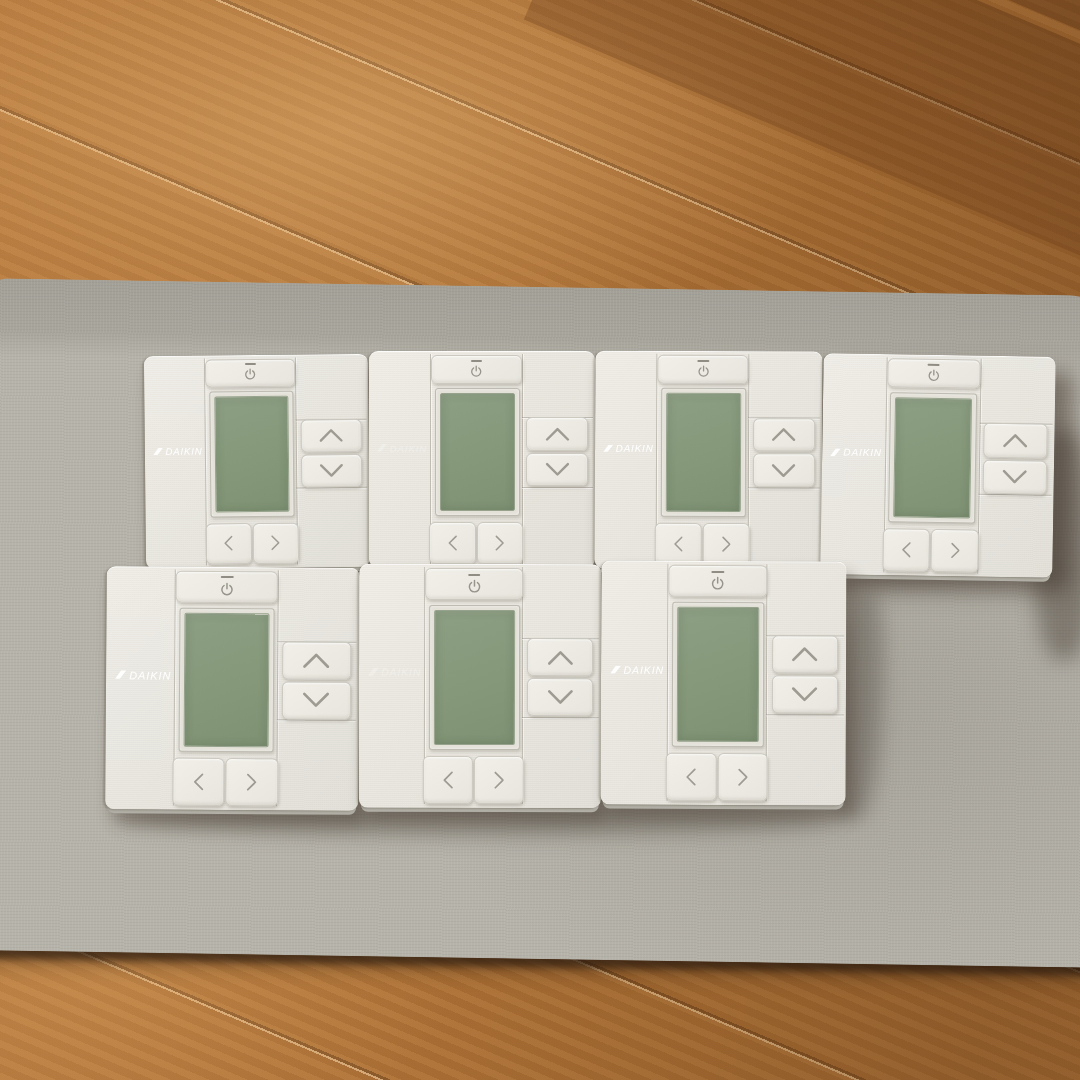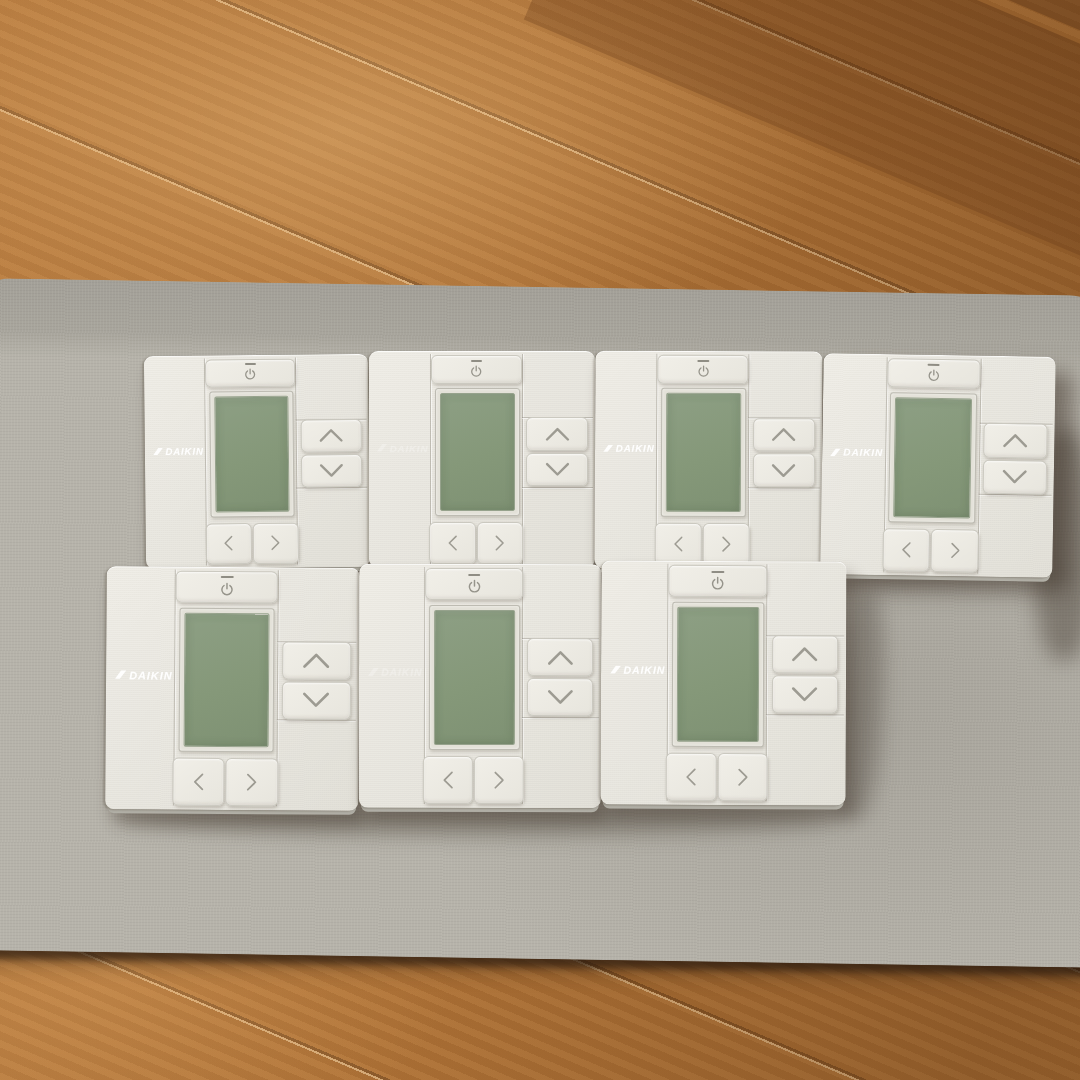--- a/index.html
+++ b/index.html
@@ -113,21 +113,21 @@
     box-shadow:inset 0 0 10px rgba(45,62,40,0.22), inset 0 2px 4px rgba(255,255,255,0.10);
   }
   .btn-left{left:26.6%;top:78.6%;width:20.6%;height:19.6%;}
   .btn-right{left:47.6%;top:78.6%;width:20.6%;height:19.6%;}
   .btn-up{left:69.6%;top:30.2%;width:27.2%;height:15.6%;}
   .btn-down{left:69.6%;top:46.6%;width:27.2%;height:15.6%;}
   .btn-up svg,.btn-down svg{width:42%;}
   .btn-left svg,.btn-right svg{height:40%;}
   .logo{
     position:absolute;left:3.6%;top:42%;display:flex;align-items:center;gap:0.25em;
-    color:rgba(255,255,255,0.92);font-weight:bold;font-style:italic;
+    color:rgba(255,255,255,0.92);font-weight:normal;font-style:italic;
     font-size:1em;letter-spacing:0.09em;
     text-shadow:0 0 1px rgba(255,255,255,0.35);
   }
   .logo svg{height:0.78em;}
   .logo.faint{opacity:0.28;}
 </style>
 </head>
 <body>
 
 <div class="stage">

